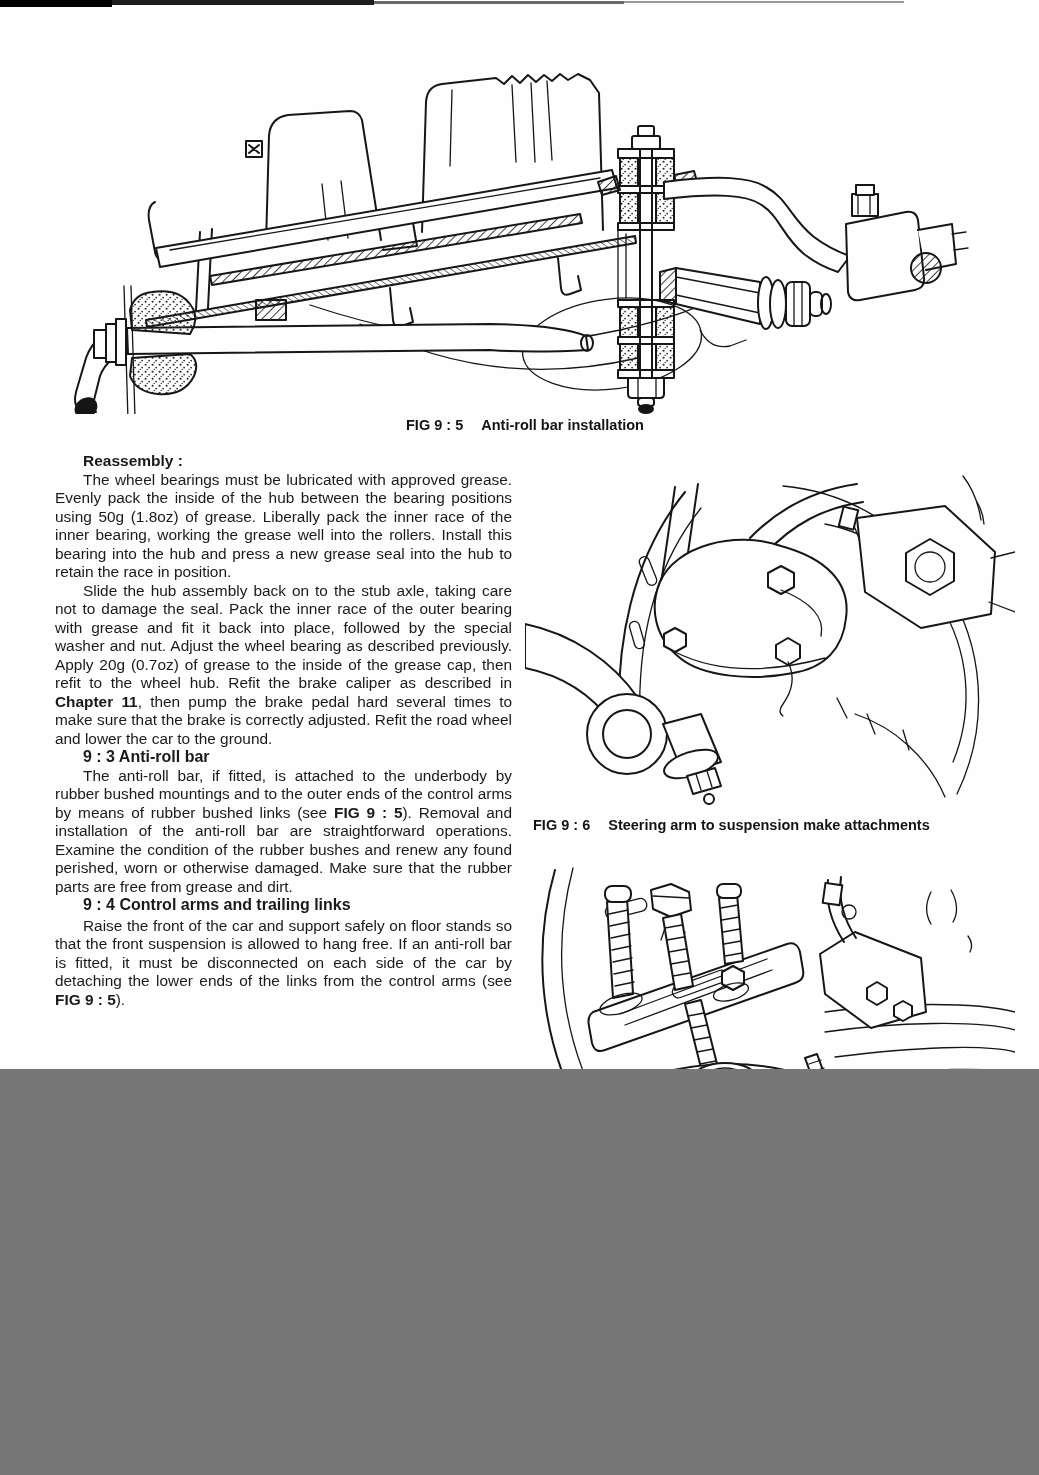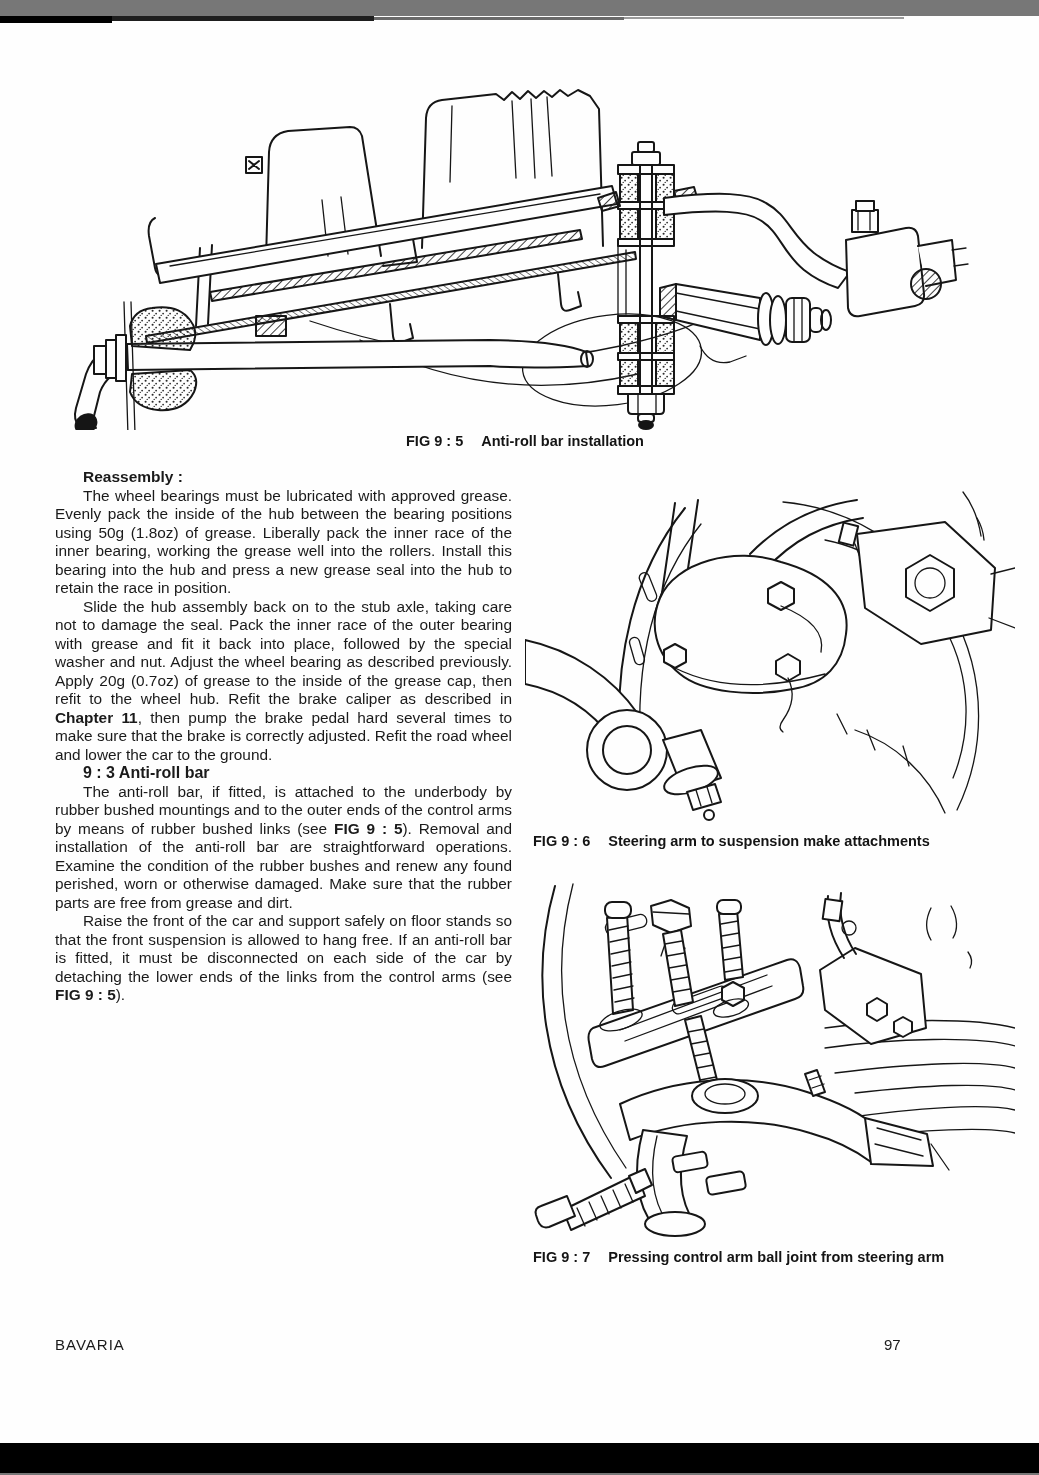--- a/index.html
+++ b/index.html
@@ -1,19 +1,19 @@
 <!DOCTYPE html>
 <html><head>
 <meta charset="utf-8">
 <style>
   html,body{margin:0;padding:0;background:#777;}
   .page{
-    position:relative;width:1039px;height:1457px;background:#fefefe;
+    position:relative;width:1039px;height:1069px;background:#fefefe;
     font-family:"Liberation Sans","DejaVu Sans",sans-serif;color:#1a1a1a;
-    overflow:hidden;margin:16px auto;text-decoration:underline;
+    overflow:hidden;margin:0 auto;text-decoration:underline;
   }
   
   .scan-top-1{position:absolute;left:0;top:0;width:112px;height:7px;background:#000;}
   .scan-top-2{position:absolute;left:112px;top:0;width:262px;height:5px;background:#1e1e1e;}
   .scan-top-3{position:absolute;left:374px;top:1px;width:250px;height:3px;background:#6a6a6a;}
   .scan-top-4{position:absolute;left:624px;top:1px;width:280px;height:2px;background:#9a9a9a;}
   .scan-bottom{position:absolute;left:0;top:1427px;width:1039px;height:48px;background:#000;}
 
   
   .fig{position:absolute;}
@@ -282,19 +282,20 @@
   </p>
 
   <div class="col">
     <p class="h-side">Reassembly :</p>
     <p><span>The wheel bearings must be lubricated with approved grease. Evenly pack the inside of the hub between the bearing positions using 50g (1.8oz) of grease. Liberally pack the inner race of the inner bearing, working the grease well into the rollers. Install this bearing into the hub and press a new grease seal into the hub to retain the race in position.</span></p>
     <p><span>Slide the hub assembly back on to the stub axle, taking care not to damage the seal. Pack the inner race of the outer bearing with grease and fit it back into place, followed by the special washer and nut. Adjust the wheel bearing as described previously. Apply 20g (0.7oz) of grease to the inside of the grease cap, then refit to the wheel hub. Refit the brake caliper as described in </span><b>Chapter 11</b><span>, then pump the brake pedal hard several times to make sure that the brake is correctly adjusted. Refit the road wheel and lower the car to the ground.</span></p>
 
     <p class="h-sect">9 : 3  Anti-roll bar</p>
     <p><span>The anti-roll bar, if fitted, is attached to the underbody by rubber bushed mountings and to the outer ends of the control arms by means of rubber bushed links (see </span><b>FIG 9 : 5</b><span>). Removal and installation of the anti-roll bar are straightforward operations. Examine the condition of the rubber bushes and renew any found perished, worn or otherwise damaged. Make sure that the rubber parts are free from grease and dirt.</span></p>
 
+    <p class="h-sect tight">9 : 4  Control arms and trailing links</p>
     <p><span>Raise the front of the car and support safely on floor stands so that the front suspension is allowed to hang free. If an anti-roll bar is fitted, it must be disconnected on each side of the car by detaching the lower ends of the links from the control arms (see </span><b>FIG 9 : 5</b><span>).</span></p>
   </div>
 
   <div class="footer-left">BAVARIA</div>
   <div class="footer-right">97</div>
 
 </div>
 
 </body></html>

